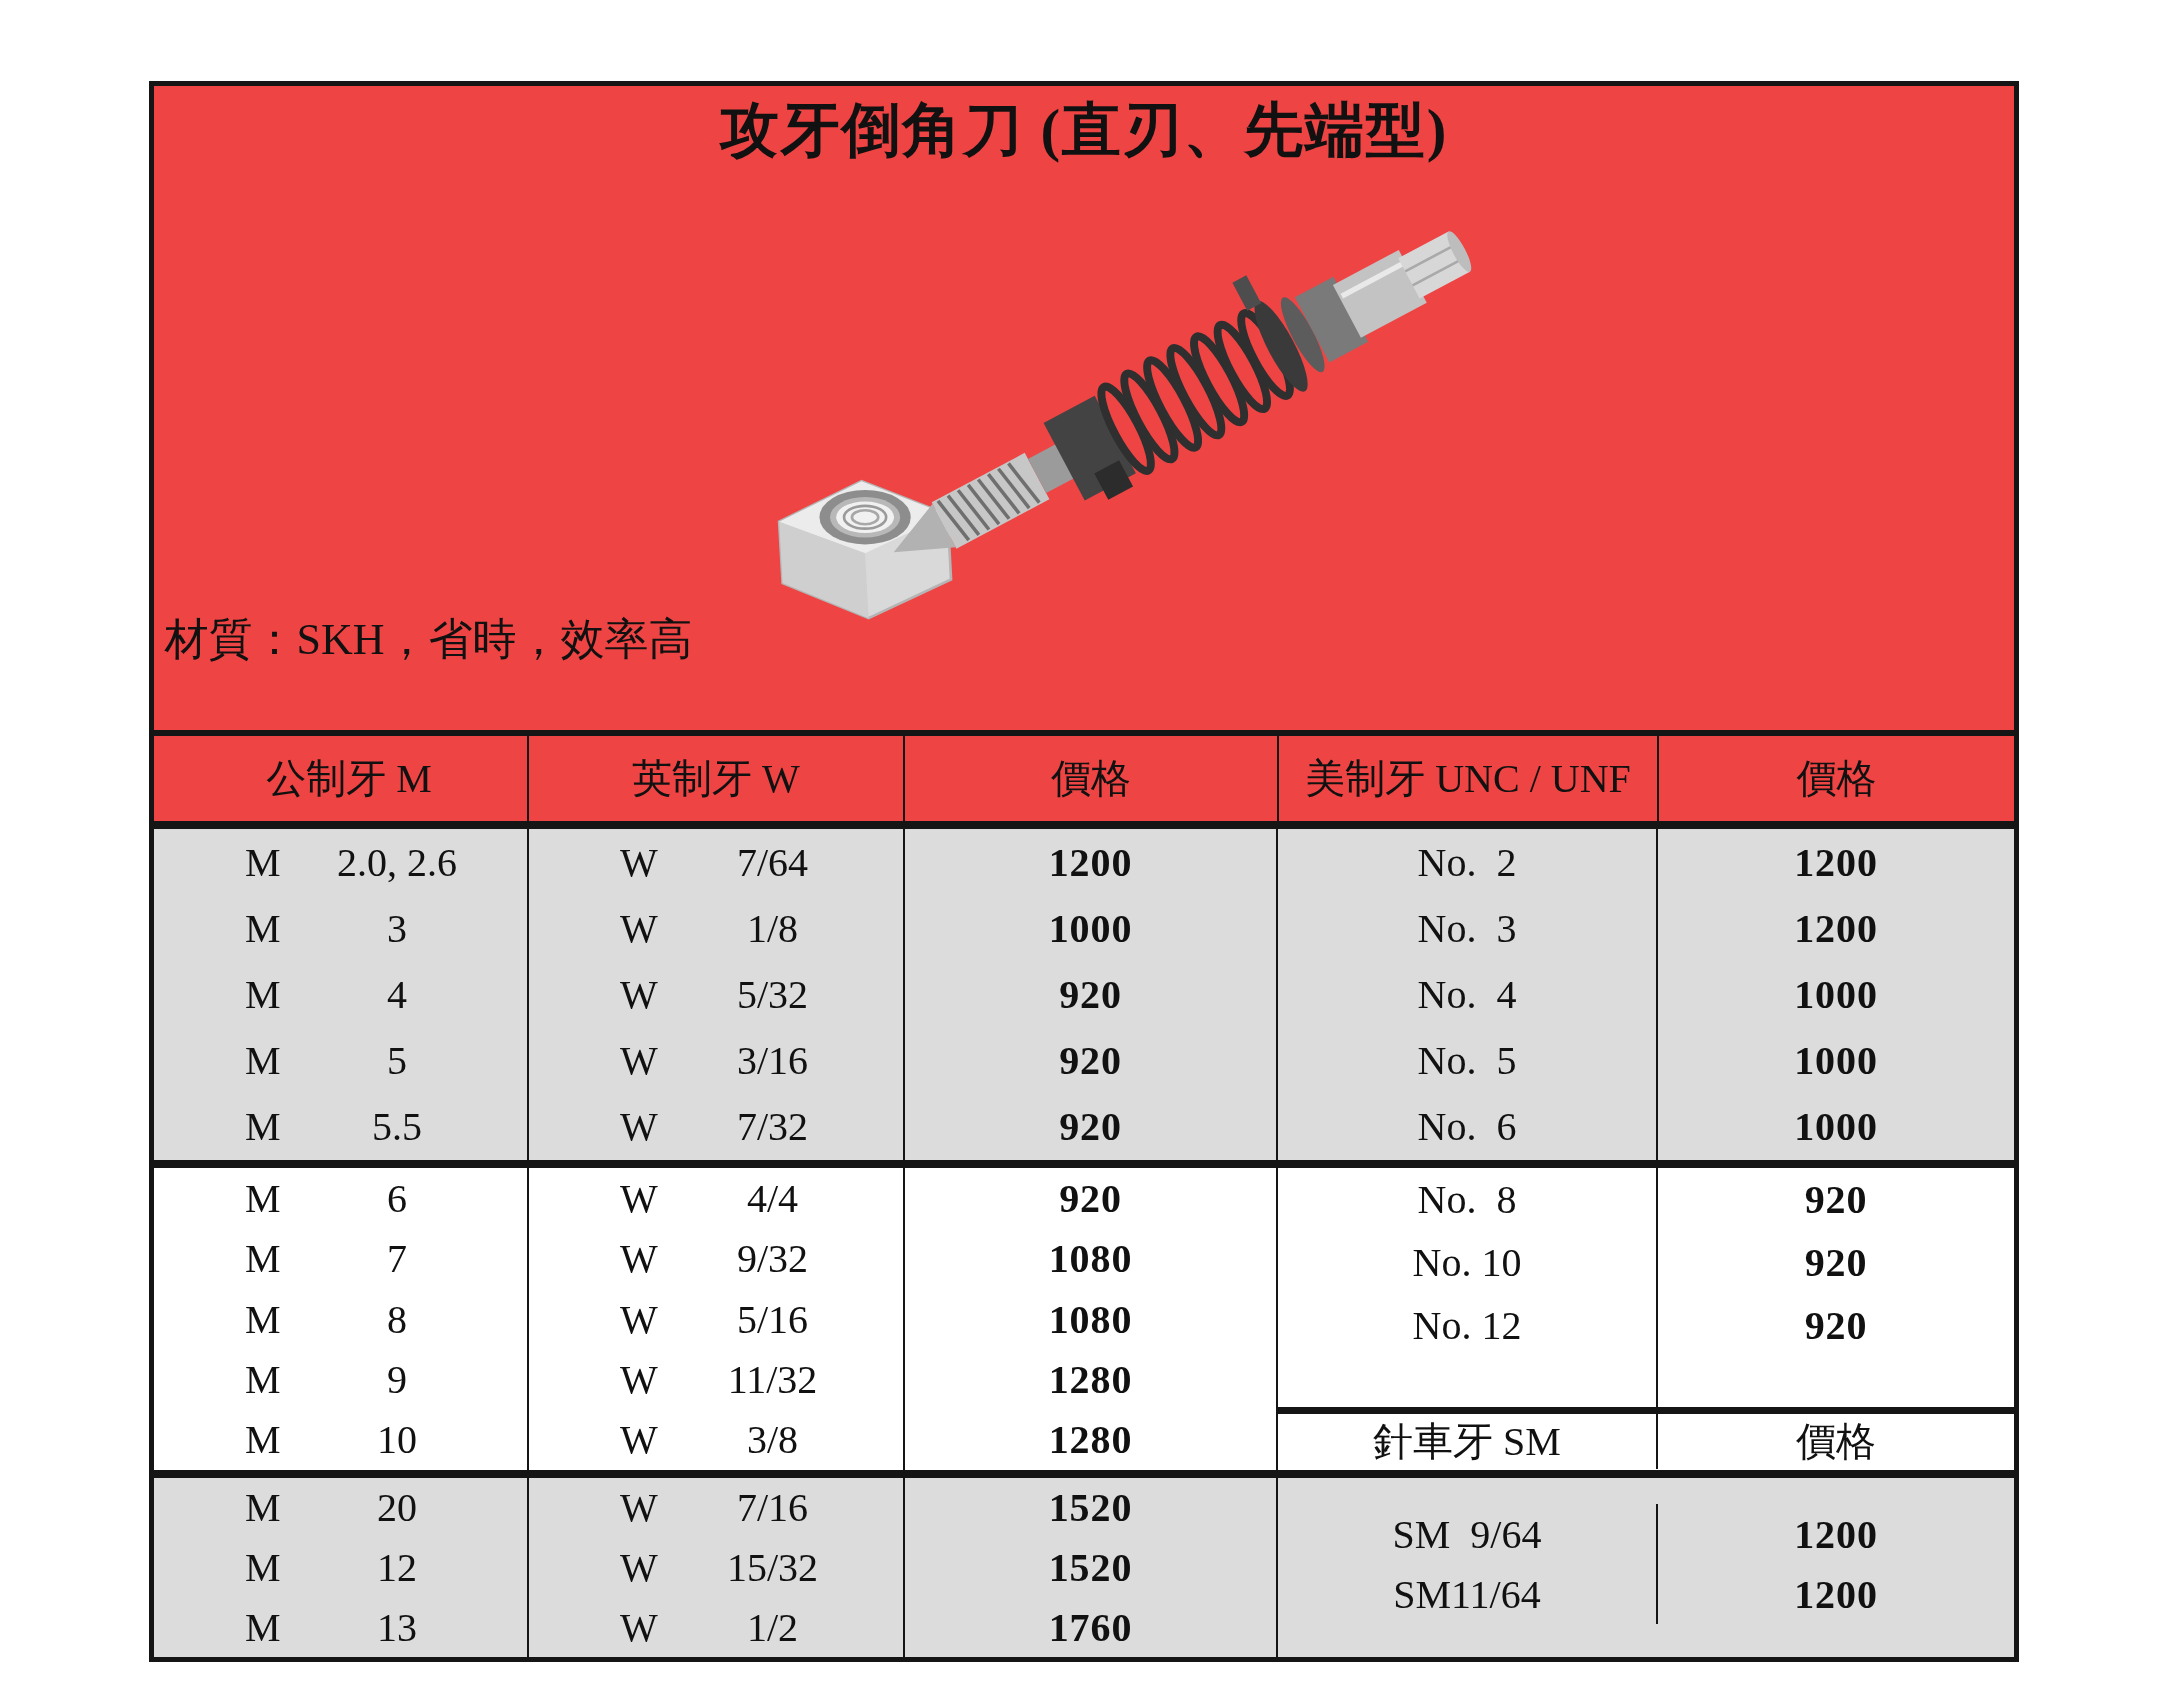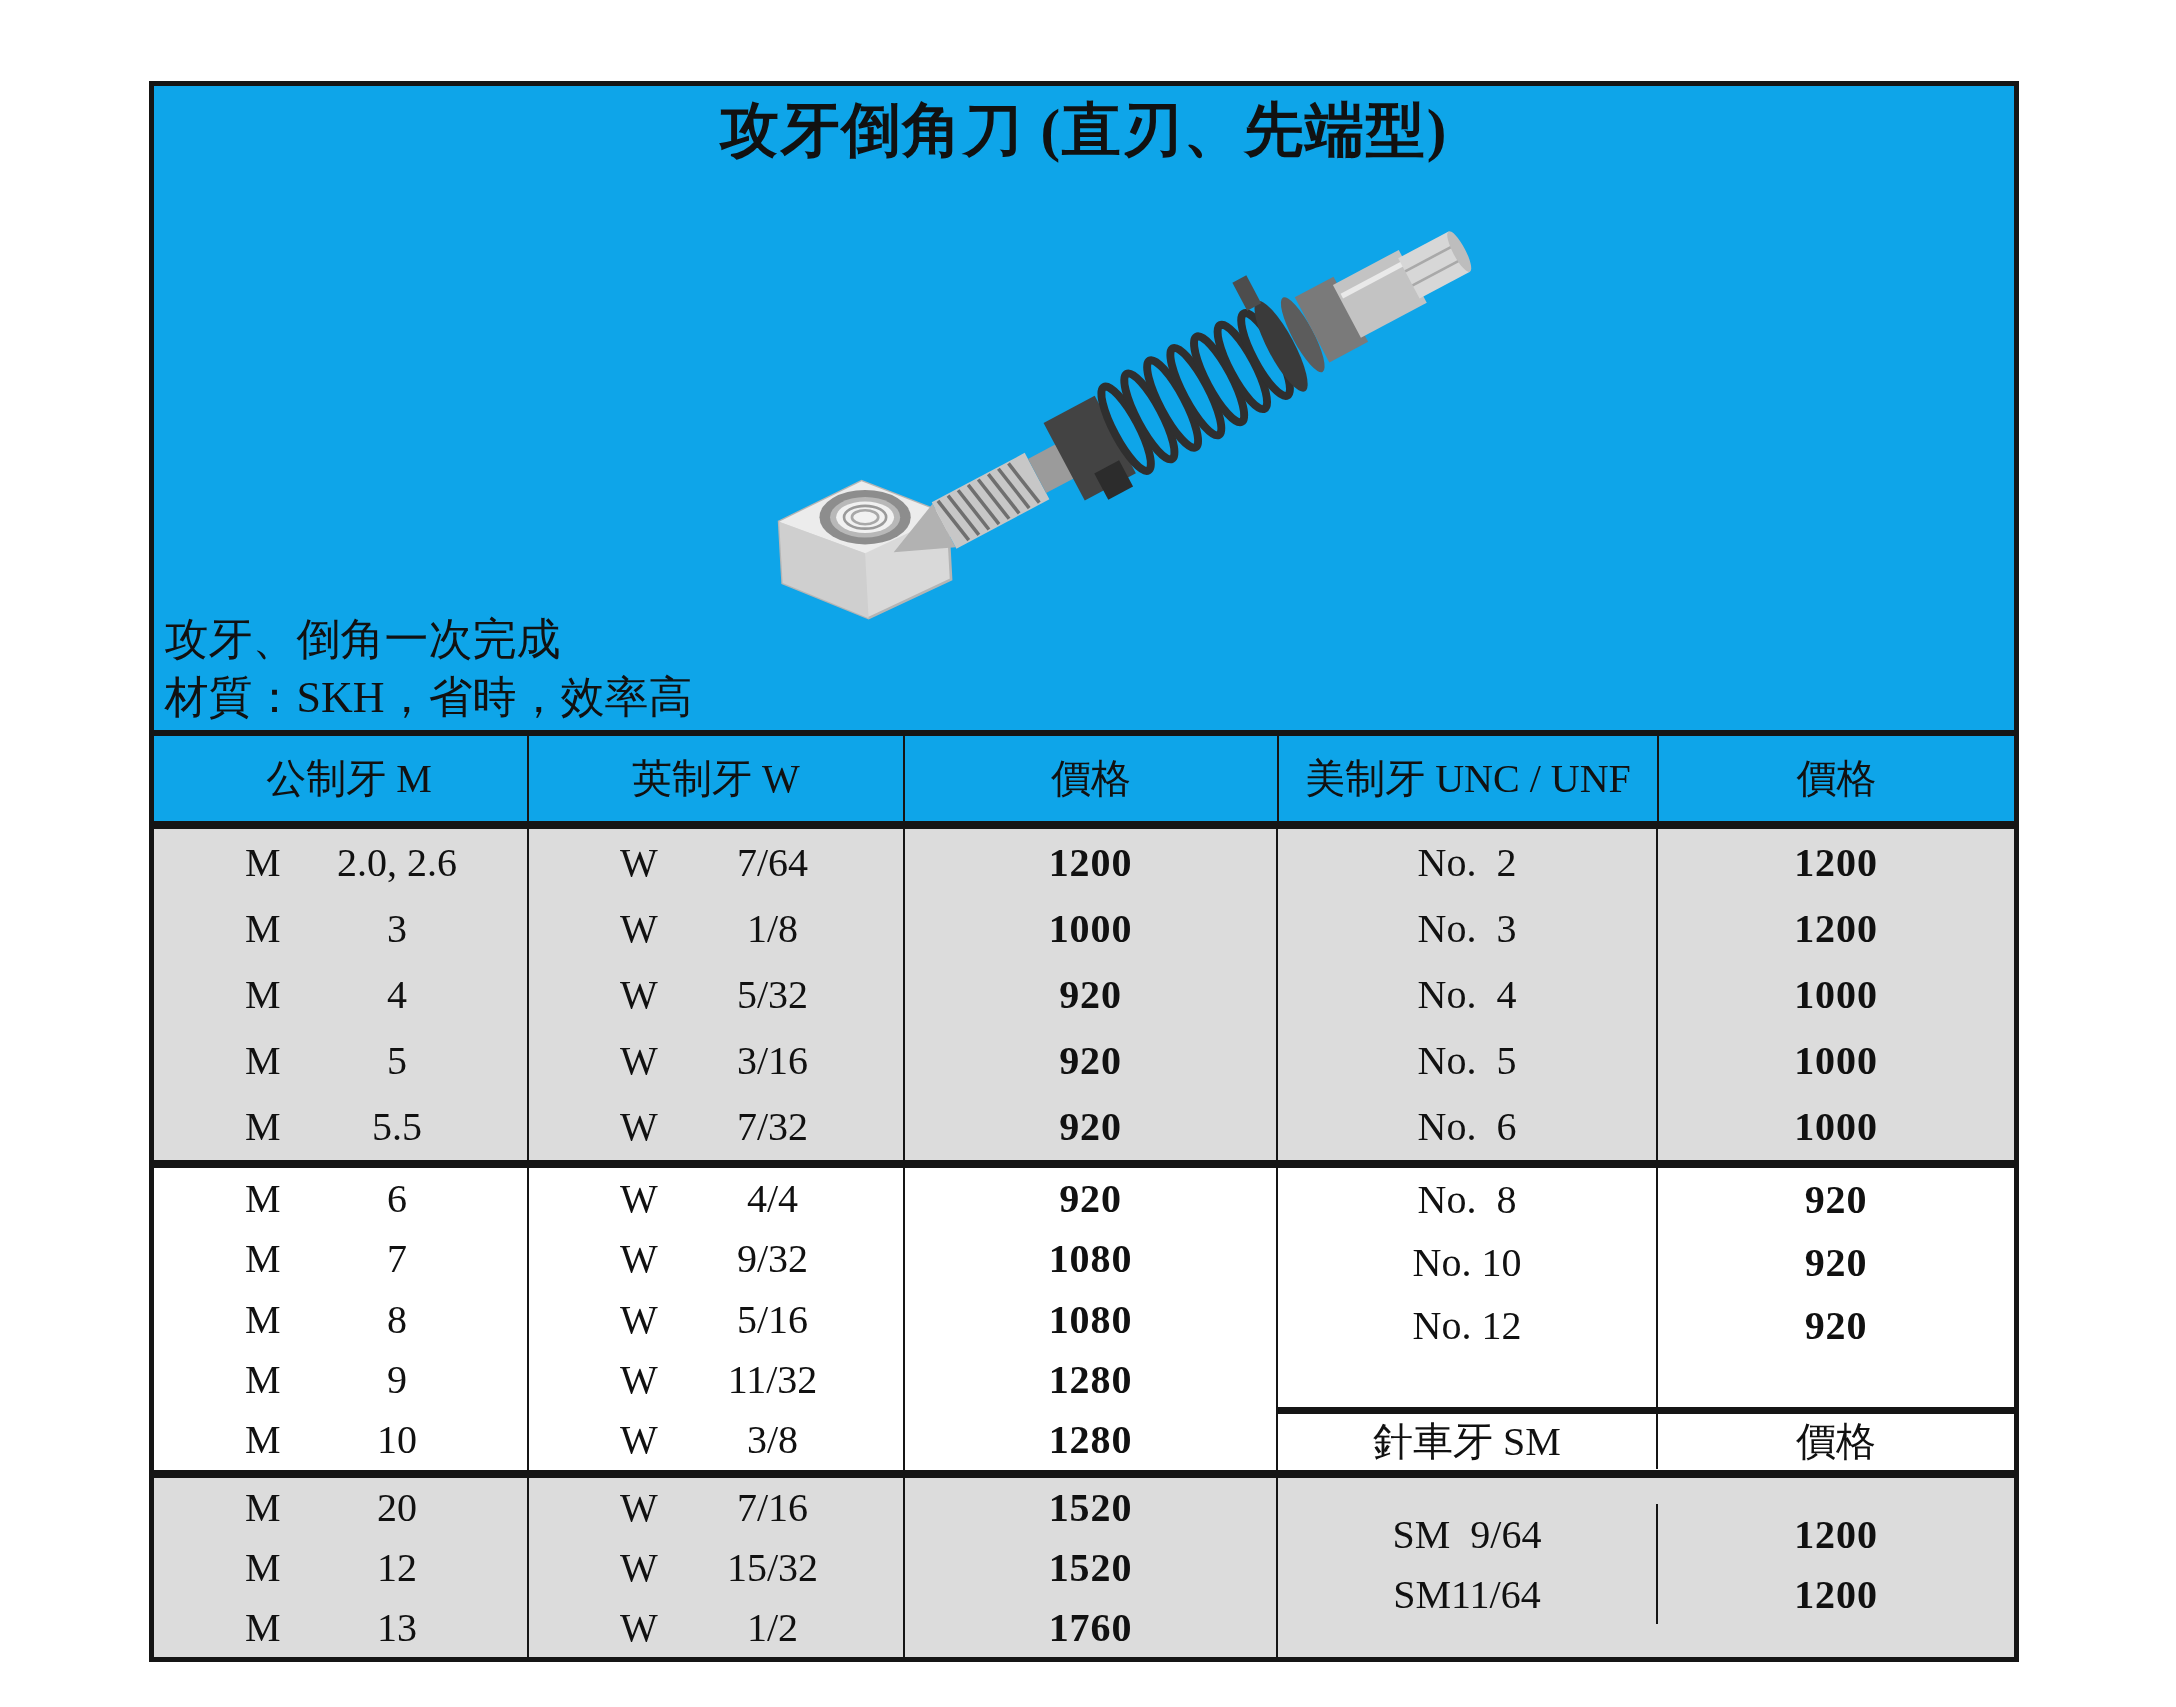--- a/index.html
+++ b/index.html
@@ -1,21 +1,21 @@
 <!DOCTYPE html>
 <html style="font-size:14px"><head>
 <meta charset="utf-8">
 <style>
   * { margin:0; padding:0; box-sizing:border-box; }
   html,body { background:#ffffff; }
   body { font-family:"Liberation Serif","DejaVu Serif",serif; color:#111; }
   .page { position:relative; width:2177px; height:1707px; background:#fff; overflow:hidden; }
 
   .box { position:absolute; left:149px; top:81px; width:1870px; height:1581px;
-         border:5.3px solid #151515; background:#0ea5e9; }
+         border:5.3px solid #151515; background:#ef4444; }
 
   .title { position:absolute; top:5.3px; left:0; right:0; text-align:center;
            font-size:59px; font-weight:bold; letter-spacing:1.8px; }
 
   .photo { position:absolute; left:583px; top:145px; width:737px; height:397px; }
 
   .features { position:absolute; left:10.5px; top:525px; font-size:44px; line-height:58px; }
 
   
   .tbl { position:absolute; left:0; right:0; top:644px; bottom:0;
@@ -117,21 +117,20 @@
         <rect x="255" y="-34" width="85" height="68" fill="#c3c3c3"></rect>
         <line x1="258" y1="-18" x2="338" y2="-18" stroke="#e9e9e9" stroke-width="6"></line>
         <rect x="335" y="-26" width="65" height="52" fill="#d7d7d7"></rect>
         <line x1="335" y1="-9" x2="400" y2="-9" stroke="#a9a9a9" stroke-width="3"></line>
         <line x1="335" y1="9" x2="400" y2="9" stroke="#a9a9a9" stroke-width="3"></line>
         <ellipse cx="400" cy="0" rx="7" ry="26" fill="#bdbdbd"></ellipse>
       </g>
     </svg>
 
     <div class="features">
-      <div>攻牙、倒角一次完成</div>
       <div>材質：SKH，省時，效率高</div>
     </div>
 
     <div class="tbl">
 
       <div class="thead">
         <div class="hc h1">公制牙 M</div>
         <div class="hc h2">英制牙 W</div>
         <div class="hc h3">價格</div>
         <div class="hc h4">美制牙 UNC / UNF</div>

